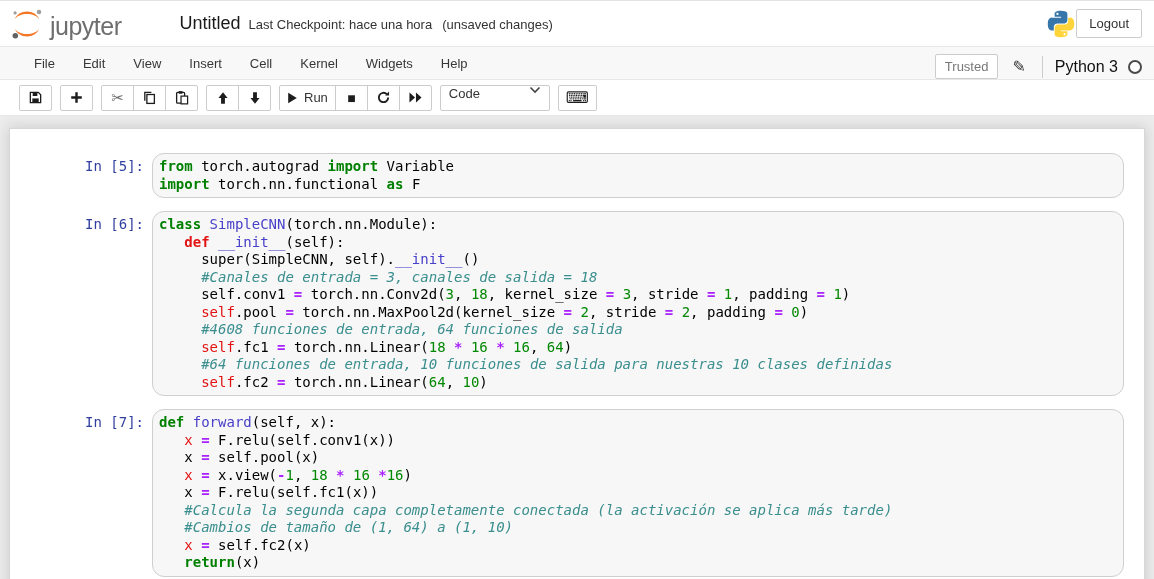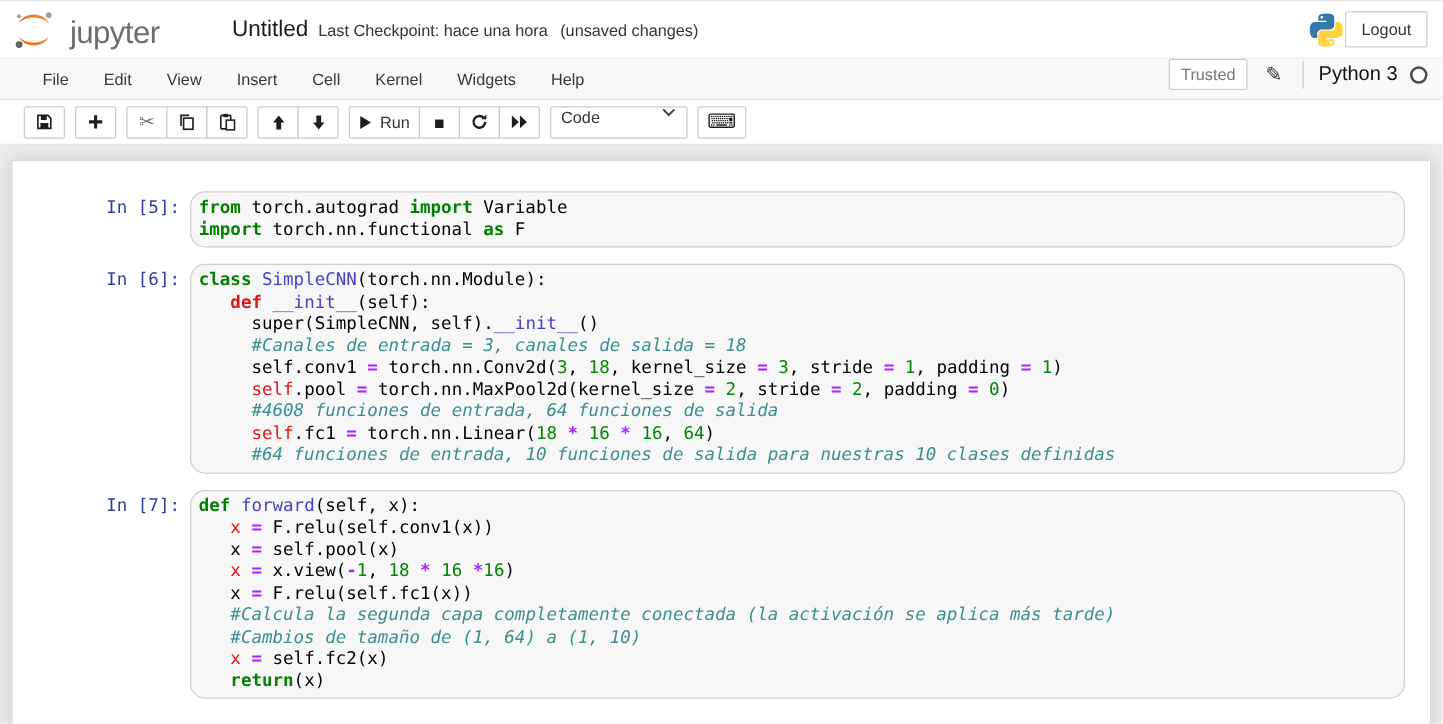--- a/index.html
+++ b/index.html
@@ -3,32 +3,32 @@
 <meta charset="utf-8">
 <style>
   * { margin:0; padding:0; box-sizing:border-box; }
   html,body { width:1154px; height:579px; overflow:hidden; background:#fff;
               font-family:"Liberation Sans", sans-serif; }
 
   
   .header { height:46px; background:#fff; display:flex; align-items:center;
             padding:0 12px 0 10px; border-top:1px solid #e3e3e3; position:relative; }
   .logo { display:flex; align-items:flex-end; cursor:pointer; }
-  .logo-word { font-size:25px; color:#6e6e6e; letter-spacing:-0.5px; margin-left:12px; line-height:1; padding-bottom:2px; }
+  .logo-word { font-size:25px; color:#6e6e6e; letter-spacing:-0.5px; margin-left:6px; line-height:1; padding-bottom:2px; }
   .title-block { display:flex; align-items:baseline; margin-left:26px; }
   .nb-title { font-size:18px; color:#1a1a1a; cursor:pointer;margin-left:32px; }
   .checkpoint { font-size:13px; color:#333; margin-left:8px; }
   .unsaved { font-size:13px; color:#333; margin-left:10px; }
   .header-right { margin-left:auto; display:flex; align-items:center; }
   .logout-btn { font-size:13px; color:#333; background:#fff; border:1px solid #ccc;
                 border-radius:2px; padding:6px 12px; cursor:pointer; }
 
   
   .menubar { height:34px; background:#f8f8f8; border-top:1px solid #e7e7e7; border-bottom:1px solid #e7e7e7;
-             display:flex; align-items:flex-start; padding:0 12px 0 20px; }
+             display:flex; align-items:flex-end; padding:0 12px 0 20px; }
   .menu-list { list-style:none; display:flex; height:100%; }
   .menu-list li { font-size:13px; color:#373737; padding:9px 14px; cursor:pointer; }
   .menubar-right { margin-left:auto; display:flex; align-items:center; gap:10px; }
   .trusted-btn { font-size:13px; color:#777; background:#fff; border:1px solid #ccc;
                  border-radius:2px; padding:4px 9px; }
   .pencil { font-size:16px; color:#333; cursor:pointer; padding:0 4px; }
   .mb-divider { width:1px; height:22px; background:#ccc; margin:0 2px; }
   .kernel-name { font-size:16px; color:#111; }
   .kernel-ind { width:14px; height:14px; border:2px solid #4a4a4a; border-radius:50%; background:#fff; }
 
@@ -212,20 +212,21 @@
         <div class="input_area">
           <div class="code-line"><span class="tok-kw">class</span><span> </span><span class="tok-def">SimpleCNN</span><span>(torch.nn.Module):</span></div>
           <div class="code-line"><span>   </span><span class="tok-errb">def</span><span> </span><span class="tok-def">__init__</span><span>(self):</span></div>
           <div class="code-line"><span>     super(SimpleCNN, self).</span><span class="tok-def">__init__</span><span>()</span></div>
           <div class="code-line"><span>     </span><span class="tok-com">#Canales de entrada = 3, canales de salida = 18</span></div>
           <div class="code-line"><span>     self.conv1 </span><span class="tok-op">=</span><span> torch.nn.Conv2d(</span><span class="tok-num">3</span><span>, </span><span class="tok-num">18</span><span>, kernel_size </span><span class="tok-op">=</span><span> </span><span class="tok-num">3</span><span>, stride </span><span class="tok-op">=</span><span> </span><span class="tok-num">1</span><span>, padding </span><span class="tok-op">=</span><span> </span><span class="tok-num">1</span><span>)</span></div>
           <div class="code-line"><span>     </span><span class="tok-err">self</span><span>.pool </span><span class="tok-op">=</span><span> torch.nn.MaxPool2d(kernel_size </span><span class="tok-op">=</span><span> </span><span class="tok-num">2</span><span>, stride </span><span class="tok-op">=</span><span> </span><span class="tok-num">2</span><span>, padding </span><span class="tok-op">=</span><span> </span><span class="tok-num">0</span><span>)</span></div>
           <div class="code-line"><span>     </span><span class="tok-com">#4608 funciones de entrada, 64 funciones de salida</span></div>
           <div class="code-line"><span>     </span><span class="tok-err">self</span><span>.fc1 </span><span class="tok-op">=</span><span> torch.nn.Linear(</span><span class="tok-num">18</span><span> </span><span class="tok-op">*</span><span> </span><span class="tok-num">16</span><span> </span><span class="tok-op">*</span><span> </span><span class="tok-num">16</span><span>, </span><span class="tok-num">64</span><span>)</span></div>
           <div class="code-line"><span>     </span><span class="tok-com">#64 funciones de entrada, 10 funciones de salida para nuestras 10 clases definidas</span></div>
+          <div class="code-line"><span>     </span><span class="tok-err">self</span><span>.fc2 </span><span class="tok-op">=</span><span> torch.nn.Linear(</span><span class="tok-num">64</span><span>, </span><span class="tok-num">10</span><span>)</span></div>
         </div>
       </div>
       <div class="cell">
         <div class="prompt">In [7]:</div>
         <div class="input_area">
           <div class="code-line"><span class="tok-kw">def</span><span> </span><span class="tok-def">forward</span><span>(self, x):</span></div>
           <div class="code-line"><span>   </span><span class="tok-err">x</span><span> </span><span class="tok-op">=</span><span> F.relu(self.conv1(x))</span></div>
           <div class="code-line"><span>   x </span><span class="tok-op">=</span><span> self.pool(x)</span></div>
           <div class="code-line"><span>   </span><span class="tok-err">x</span><span> </span><span class="tok-op">=</span><span> x.view(</span><span class="tok-op">-</span><span class="tok-num">1</span><span>, </span><span class="tok-num">18</span><span> </span><span class="tok-op">*</span><span> </span><span class="tok-num">16</span><span> </span><span class="tok-op">*</span><span class="tok-num">16</span><span>)</span></div>
           <div class="code-line"><span>   x </span><span class="tok-op">=</span><span> F.relu(self.fc1(x))</span></div>

